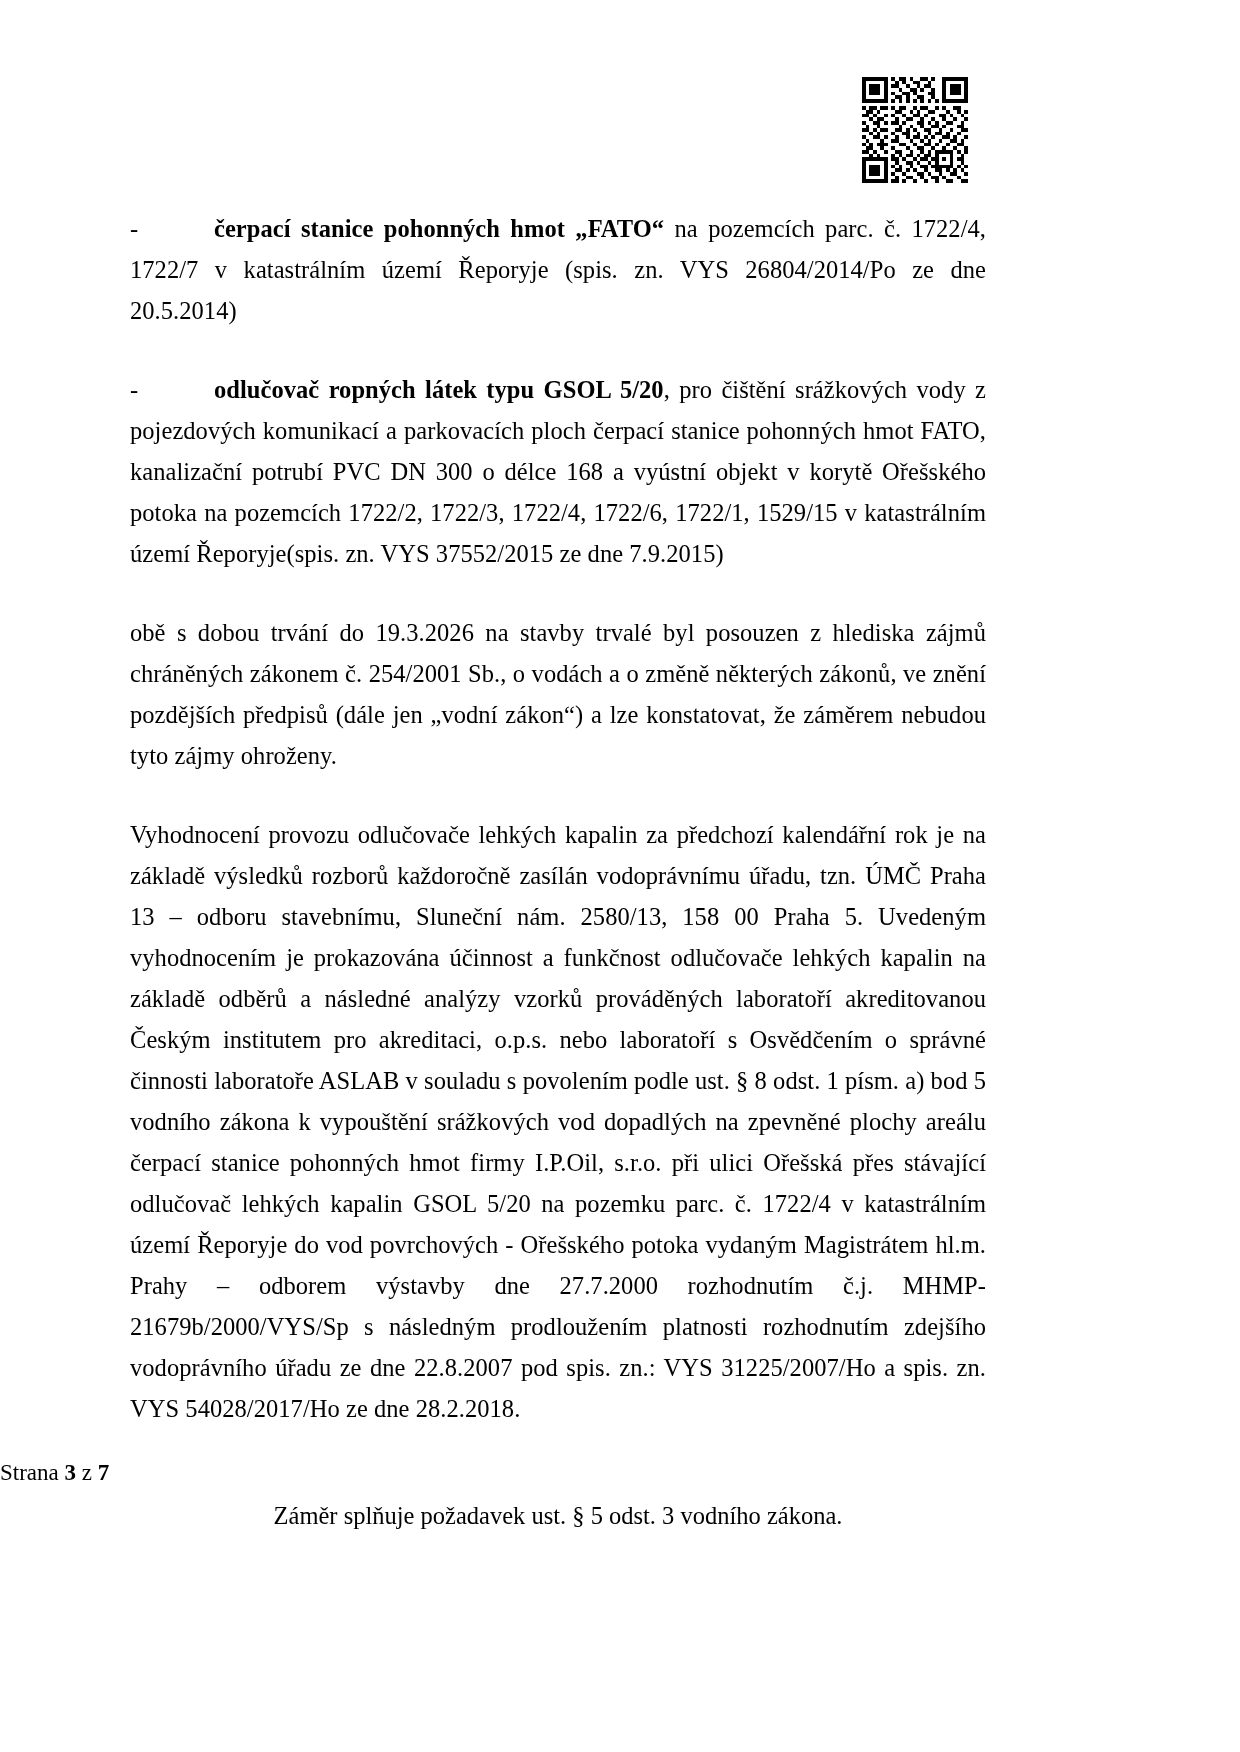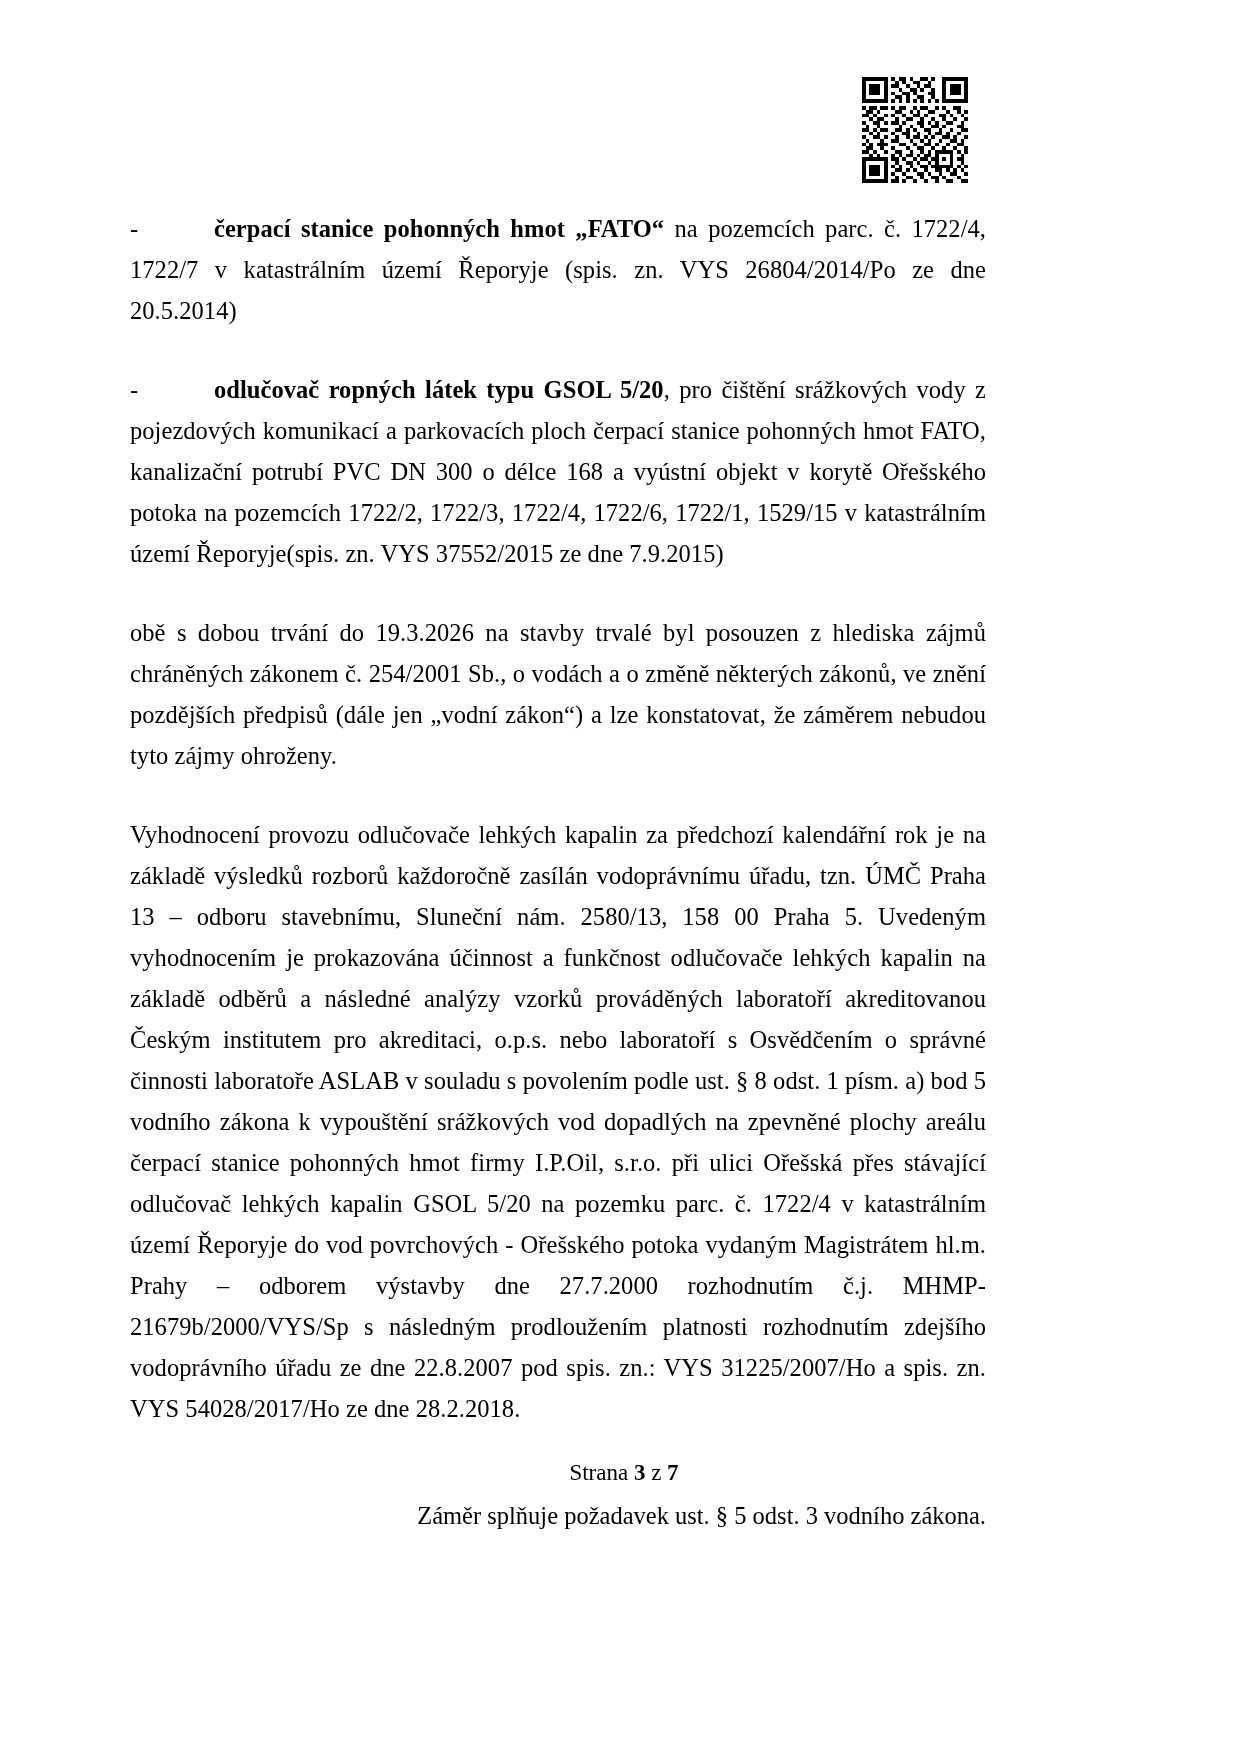--- a/index.html
+++ b/index.html
@@ -59,30 +59,29 @@
   .lead-bold {
     font-weight: bold;
   }
 
   .gap-small { height: 12px; }
 
   .closing {
     margin-top: 66px;
     font-size: 24.5px;
     line-height: 41px;
-    text-align: right;
+    text-align: center;
   }
 
   
   .footer {
     position: absolute;
-    left: 8px;
+    left: 0;
     right: 0;
     top: 1458px;
-    text-align: center;
     font-size: 23px;
     line-height: 30px;
     font-family: "Liberation Serif", "DejaVu Serif", serif;
   }
   .footer .page-num { font-weight: bold; }
 </style>
 </head>
 <body>
 
 <div class="page">

